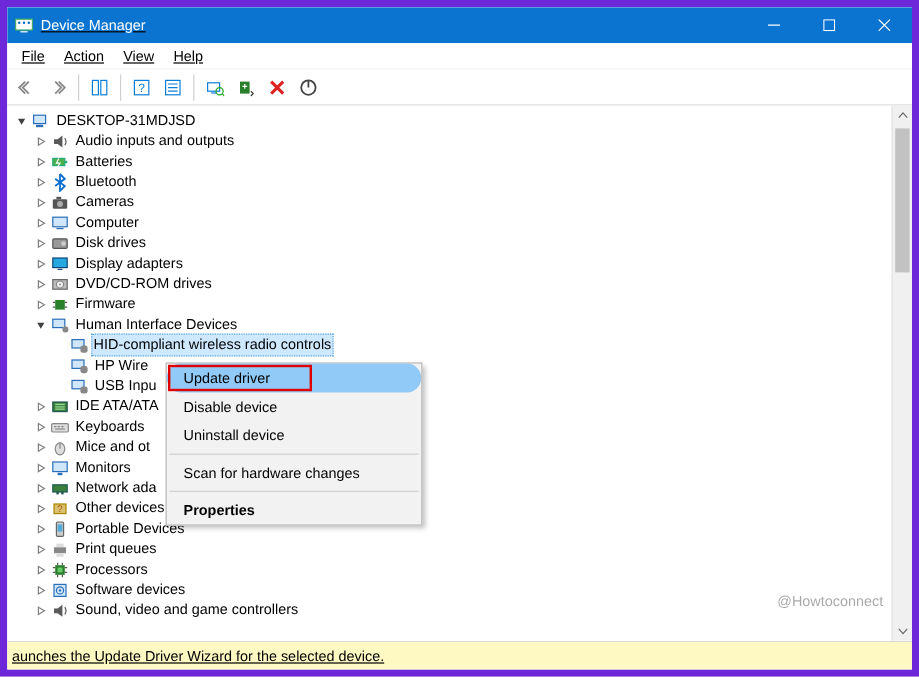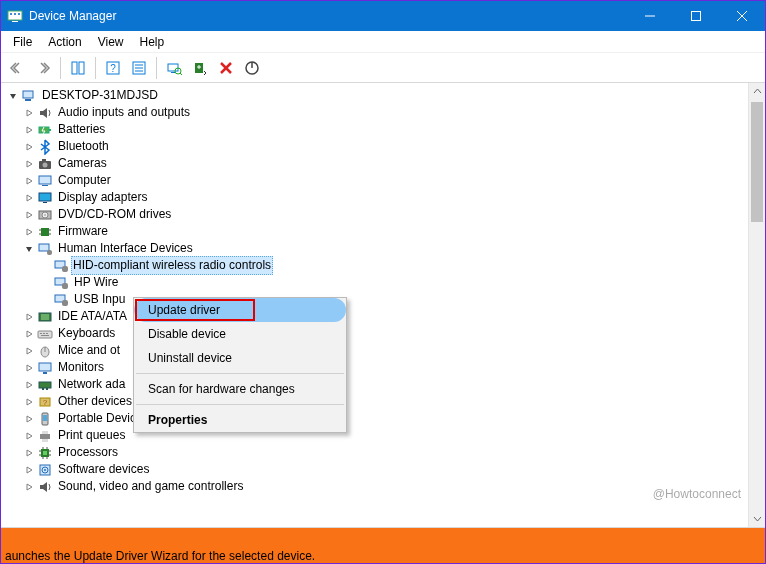--- a/index.html
+++ b/index.html
@@ -1,17 +1,17 @@
 <!DOCTYPE html>
 <html><head>
 <meta charset="utf-8">
 <style>
   * { box-sizing: border-box; }
   html, body { margin: 0; padding: 0; font-family: "Segoe UI", Tahoma, sans-serif; font-size: 12px; background: #fff; }
-  .window { width: 766px; height: 564px; border: 1px solid #6d28d9; display: flex; flex-direction: column; position: relative; overflow: hidden; }
+  .window { width: 766px; height: 564px; border: 6px solid #6d28d9; display: flex; flex-direction: column; position: relative; overflow: hidden; text-decoration: underline; }
   
   .titlebar { height: 30px; background: #0b74d1; color: #fff; display: flex; align-items: center; padding: 0 0 0 6px; }
   .titlebar .app-icon { width: 16px; height: 16px; margin-right: 6px; display:inline-flex; align-items:center; justify-content:center;}
   .titlebar .title { font-size: 12px; flex: 1; }
   .titlebar .tb-btn { width: 46px; height: 30px; display: flex; align-items: center; justify-content: center; }
   .titlebar .tb-btn svg { stroke: #fff; }
   
   .menubar { height: 22px; background: #fff; display: flex; align-items: center; padding: 0 4px; border-bottom: 1px solid #f0f0f0; }
   .menubar .menu-item { padding: 2px 8px; font-size: 12px; }
   
@@ -34,21 +34,21 @@
   .vscroll .arrow { height:17px; display:flex; align-items:center; justify-content:center;}
   .vscroll .thumb { position:absolute; left:2px; right:2px; top:19px; height:120px; background:#c2c2c2; border-radius:0;}
   
   .ctxmenu { position:absolute; background:#f2f2f2; border:1px solid #bababa; box-shadow: 3px 3px 4px rgba(0,0,0,0.25); width:214px; }
   .ctxmenu .ctx-item { height:24px; display:flex; align-items:center; padding:0 14px; font-size:12px;border-radius:12px;}
   .ctxmenu .ctx-item.highlight { background:#91c9f7; }
   .ctxmenu .ctx-item.bold { font-weight:700;}
   .ctxmenu .ctx-sep { height:1px; background:#d0d0d0; margin:3px 2px;}
   .ctx-highlight-box { position:absolute; border:2px solid #e00000; pointer-events:none;}
   
-  .statusbar { height:36px; border-top:1px solid #d8d8d8; background:#f97316; display:flex; align-items:flex-end; padding:0 4px; font-size:12px;}
+  .statusbar { height:24px; border-top:1px solid #d8d8d8; background:#fef9c3; display:flex; align-items:center; padding:0 4px; font-size:12px;}
   .watermark { position:absolute; right:24px; bottom:26px; color:rgba(0,0,0,0.35); font-size:12px;}
   svg { display:block; }
 </style>
 </head>
 <body>
 
 <div class="window">
 
   <div class="titlebar">
     <span class="app-icon">
@@ -236,20 +236,35 @@
               <path d="M3 2 L8 5 L3 8 Z" fill="none" stroke="#808080"></path>
             </svg>
           </span>
           <span class="node-icon">
             <svg width="16" height="16" viewBox="0 0 16 16">
               <rect x="2" y="3" width="12" height="8" fill="#cfe6fb" stroke="#2a6db8"></rect>
               <rect x="5" y="12" width="6" height="1" fill="#2a6db8"></rect>
             </svg>
           </span>
           <span class="label">Computer</span>
+        </div>
+        <div class="row">
+          <span class="indent1"></span>
+          <span class="expander">
+            <svg width="10" height="10" viewBox="0 0 10 10">
+              <path d="M3 2 L8 5 L3 8 Z" fill="none" stroke="#808080"></path>
+            </svg>
+          </span>
+          <span class="node-icon">
+            <svg width="16" height="16" viewBox="0 0 16 16">
+              <rect x="2" y="4" width="12" height="8" rx="1" fill="#999" stroke="#555"></rect>
+              <circle cx="11" cy="8" r="2" fill="#ccc"></circle>
+            </svg>
+          </span>
+          <span class="label">Disk drives</span>
         </div>
         <div class="row">
           <span class="indent1"></span>
           <span class="expander">
             <svg width="10" height="10" viewBox="0 0 10 10">
               <path d="M3 2 L8 5 L3 8 Z" fill="none" stroke="#808080"></path>
             </svg>
           </span>
           <span class="node-icon">
             <svg width="16" height="16" viewBox="0 0 16 16">

